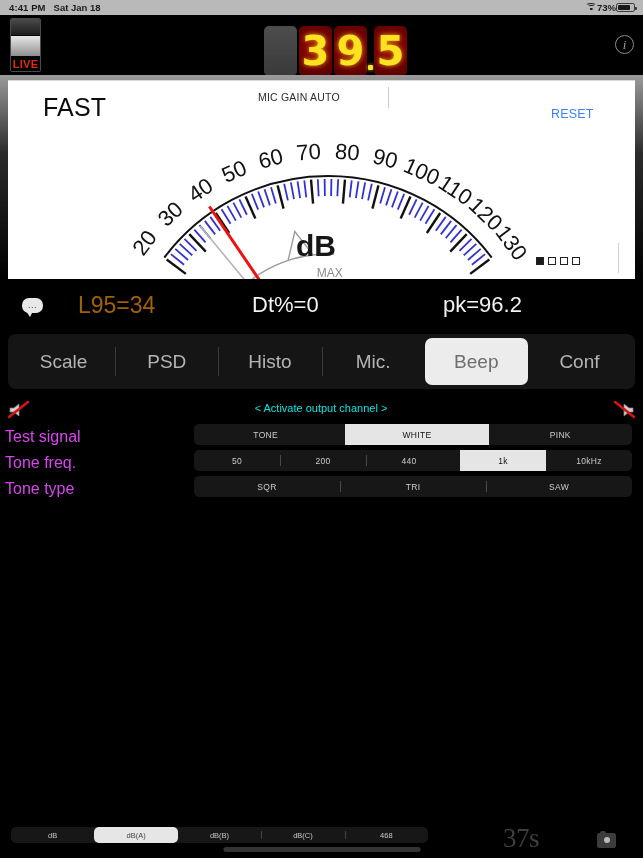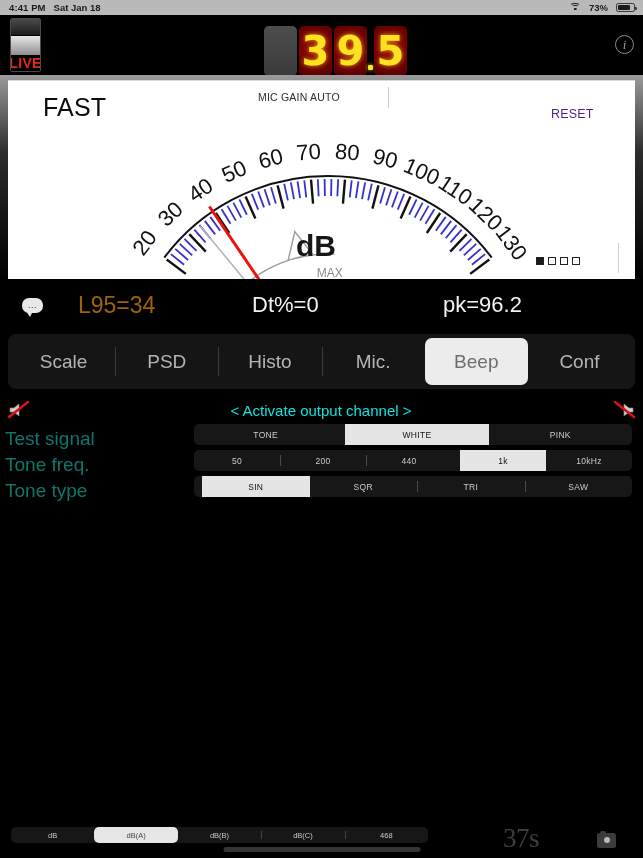--- a/index.html
+++ b/index.html
@@ -12,21 +12,21 @@
   #app { position: relative; width: 643px; height: 858px; background: #000; }
 
   
   .statusbar {
     position: absolute; top: 0; left: 0; width: 643px; height: 15px;
     background: #b9b9b9; color: #1a1a1a;
     font-size: 9.5px; display: flex; align-items: center;
   }
   .sb-time { margin-left: 9px; font-weight: 600; letter-spacing: .1px; }
   .sb-date { margin-left: 8px; font-weight: 600; }
-  .sb-right { margin-left: auto; margin-right: 8px; display: flex; align-items: center; gap: 8px; }
+  .sb-right { margin-left: auto; margin-right: 8px; display: flex; align-items: center; gap: 0; }
   .wifi-ic { display:inline-block; width: 11px; height: 9px; position: relative; }
   .wifi-ic i { position:absolute; left:50%; transform:translateX(-50%); border:1.3px solid #1a1a1a;
      border-bottom:none; border-left-color:transparent; border-right-color:transparent; border-radius:50% 50% 0 0;}
   .wifi-ic i:nth-child(1){ width:11px;height:5px;top:0;}
   .wifi-ic i:nth-child(2){ width:6.5px;height:3.5px;top:2.2px;}
   .wifi-ic i:nth-child(3){ width:2.4px;height:2.4px;top:5px;border-radius:50%;background:#1a1a1a;border:none;}
   .sb-pct { font-weight: 600; font-size: 9.5px; }
   .batt { width: 19px; height: 9.5px; border: 1.2px solid #3a3a3a; border-radius: 2.2px; position: relative; }
   .batt::after { content:''; position:absolute; right:-3px; top:2.8px; width:1.6px; height:3.6px;
      background:#3a3a3a; border-radius:0 1px 1px 0; }
@@ -36,21 +36,21 @@
   .topbar { position:absolute; top:15px; left:0; width:643px; height:60px; background:#000; }
 
   .live-btn {
     position:absolute; left:10px; top:3px; width:31px; height:54px;
     background:#000; border:1px solid #4a4a4a; border-radius:2px;
     display:flex; flex-direction:column; overflow:hidden;
   }
   .live-top { height:16px; background:linear-gradient(#4a4a4a,#1d1d1d); }
   .live-mid { height:21px; background:linear-gradient(#e8e8e8,#8f8f8f); border-top:1px solid #000; }
   .live-lbl { flex:1; display:flex; align-items:center; justify-content:center;
-    color:#e02b10; font-size:14px; font-weight:700; letter-spacing:.3px; background:#000; }
+    color:#e02b10; font-size:11px; font-weight:700; letter-spacing:.3px; background:#000; }
 
   .led { position:absolute; left:264px; top:11px; display:flex; align-items:flex-start; gap:2px; }
   .digit {
     width:33px; height:50px; border-radius:5px;
     display:flex; align-items:center; justify-content:center;
     font-family:"DejaVu Sans", sans-serif; font-weight:700; font-size:40px;
     line-height:1;
   }
   .digit.on { background:radial-gradient(circle at 50% 45%, #9e0606, #5c0101 85%); color:#ffe21f;
       text-shadow:0 0 5px rgba(255,226,31,.75); }
@@ -69,21 +69,21 @@
     padding:5px 8px 0 8px;
     background:linear-gradient(180deg,#9b9b9b 0%, #2c2c2c 38%, #000 100%);
   }
   .gauge {
     position:relative; width:627px; height:199px; background:#fff; overflow:hidden;
     border-top:1px solid #d9d9d9;
   }
   .g-fast { position:absolute; left:35px; top:12px; font-size:25px; color:#0c0c0c; letter-spacing:.2px; }
   .g-mic  { position:absolute; left:250px; top:10px; font-size:10.5px; color:#2c2c2c; letter-spacing:.2px; }
   .g-sep  { position:absolute; left:380px; top:6px; width:1px; height:21px; background:#c9c9c9; }
-  .g-reset{ position:absolute; left:543px; top:26px; font-size:12.5px; color:#4c1d95; letter-spacing:.2px; }
+  .g-reset{ position:absolute; left:543px; top:26px; font-size:12.5px; color:#3b82f6; letter-spacing:.2px; }
   .g-db   { position:absolute; left:288px; top:148px; font-size:30px; font-weight:700; color:#171717; }
   .g-pages{ position:absolute; right:55px; bottom:14px; display:flex; gap:4px; }
   .g-pages b { width:8px; height:8px; border:1.2px solid #222; display:block; }
   .g-pages b.act { background:#1a1a1a; }
   .g-vline{ position:absolute; right:16px; bottom:6px; width:1px; height:30px; background:#cfcfcf; }
   .g-svg  { position:absolute; left:0; top:0; }
 
   
   .readout { position:absolute; top:279px; left:0; width:643px; height:52px; background:#000;
      display:flex; align-items:center; }
@@ -102,27 +102,27 @@
   .tab { flex:1; display:flex; align-items:center; justify-content:center;
      font-size:19px; color:#b4b4b4; border-radius:7px; position:relative; }
   .tab + .tab::before { content:''; position:absolute; left:0; top:9px; bottom:9px; width:1px; background:#3a3a3a; }
   .tab.sel { background:#ececec; color:#6e6e6e; }
   .tab.sel::before, .tab.sel + .tab::before { background:transparent; }
 
   
   .panel { position:absolute; top:398px; left:0; width:643px; }
   .chan-row { position:relative; height:26px; }
   .chan-txt { position:absolute; left:0; right:1px; text-align:center; top:4px;
-     color:#0fe3df; font-size:15px; }
+     color:#0fe3df; font-size:11px; }
   .spk { position:absolute; top:3px; width:24px; height:18px; }
   .spk.l { left:8px; }
   .spk.r { right:8px; transform:scaleX(-1); }
 
   .ctl-row { position:relative; height:25px; margin-bottom:1px; }
-  .ctl-lbl { position:absolute; left:5px; top:4px; color:#0f766e; font-size:19px; }
+  .ctl-lbl { position:absolute; left:5px; top:4px; color:#d946ef; font-size:16px; }
   .seg { position:absolute; left:194px; right:11px; top:0; height:21px;
      background:#171717; border-radius:5px; display:flex; }
   .seg > div { flex:1; display:flex; align-items:center; justify-content:center;
      font-size:8.5px; color:#cccccc; border-radius:0; position:relative; letter-spacing:.3px; }
   .seg > div + div::before { content:''; position:absolute; left:0; top:5px; bottom:5px; width:1px; background:#4a4a4a; }
   .seg > div.sel { background:#e5e5e5; color:#111;margin-left:8px; }
   .seg > div.sel::before, .seg > div.sel + div::before { background:transparent; }
 
   
   .bottom { position:absolute; bottom:0; left:0; width:643px; height:48px; background:#000; }
@@ -325,21 +325,20 @@
         <div>200</div>
         <div>440</div>
         <div class="sel">1k</div>
         <div>10kHz</div>
       </div>
     </div>
 
     <div class="ctl-row">
       <div class="ctl-lbl">Tone type</div>
       <div class="seg">
-        <div class="sel">SIN</div>
         <div>SQR</div>
         <div>TRI</div>
         <div>SAW</div>
       </div>
     </div>
   </div>
 
   <div class="bottom">
     <div class="wseg">
       <div>dB</div>

